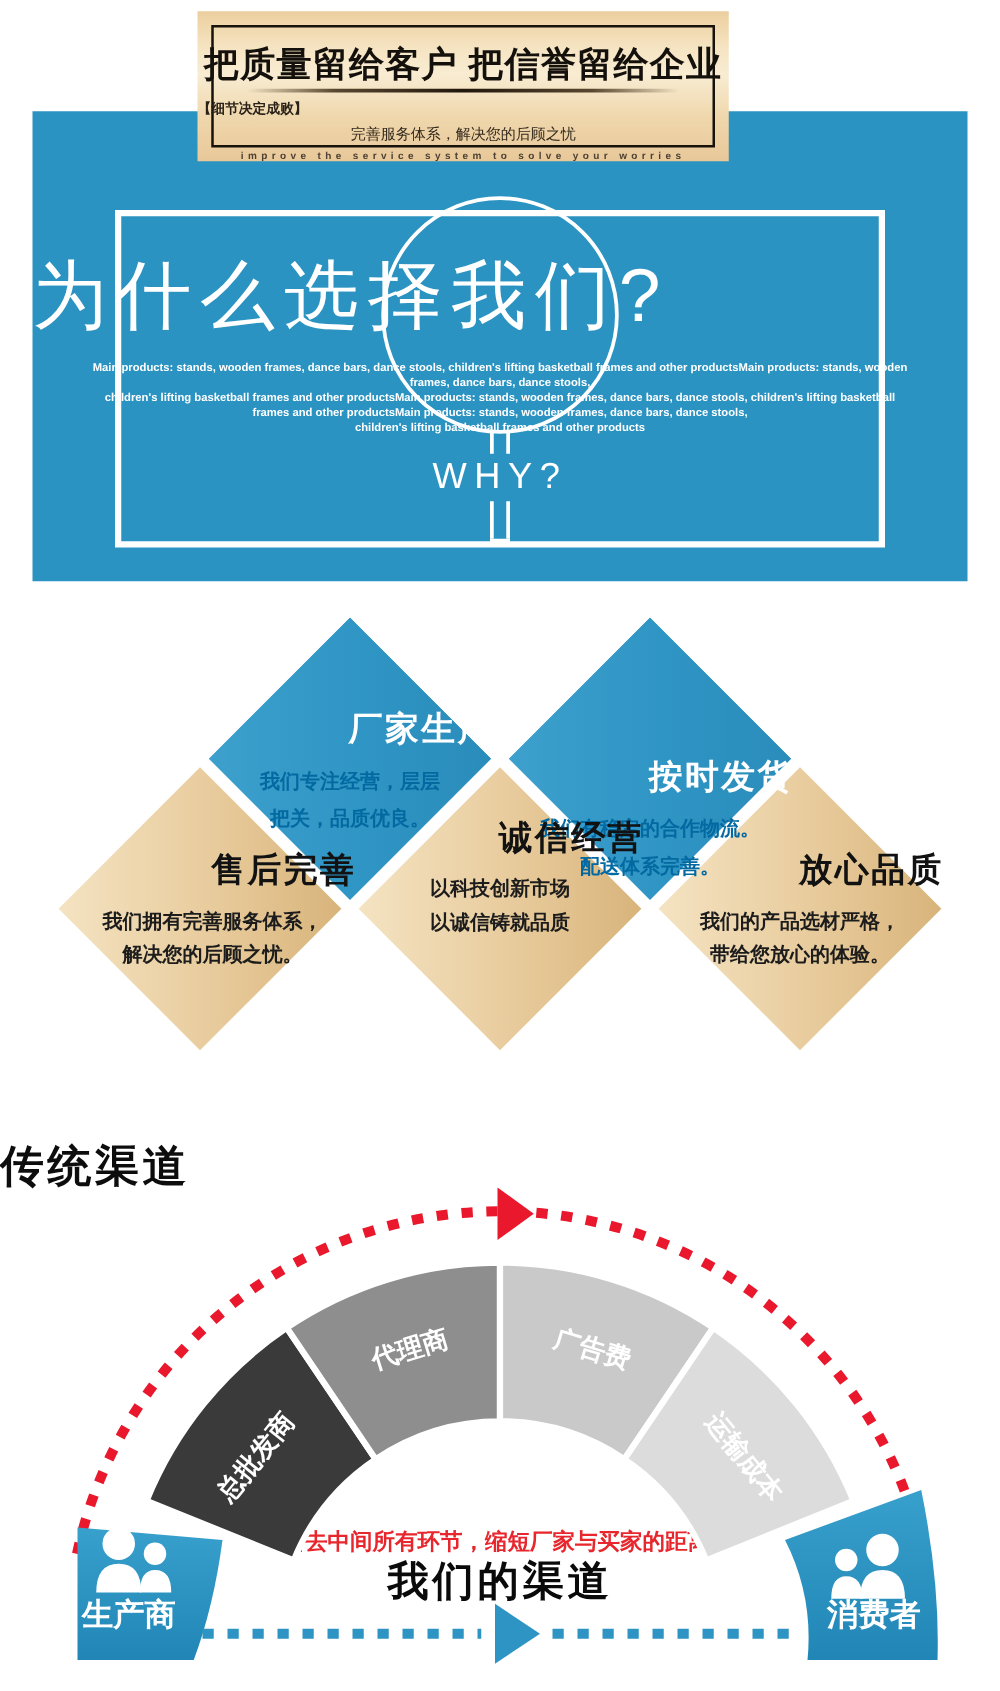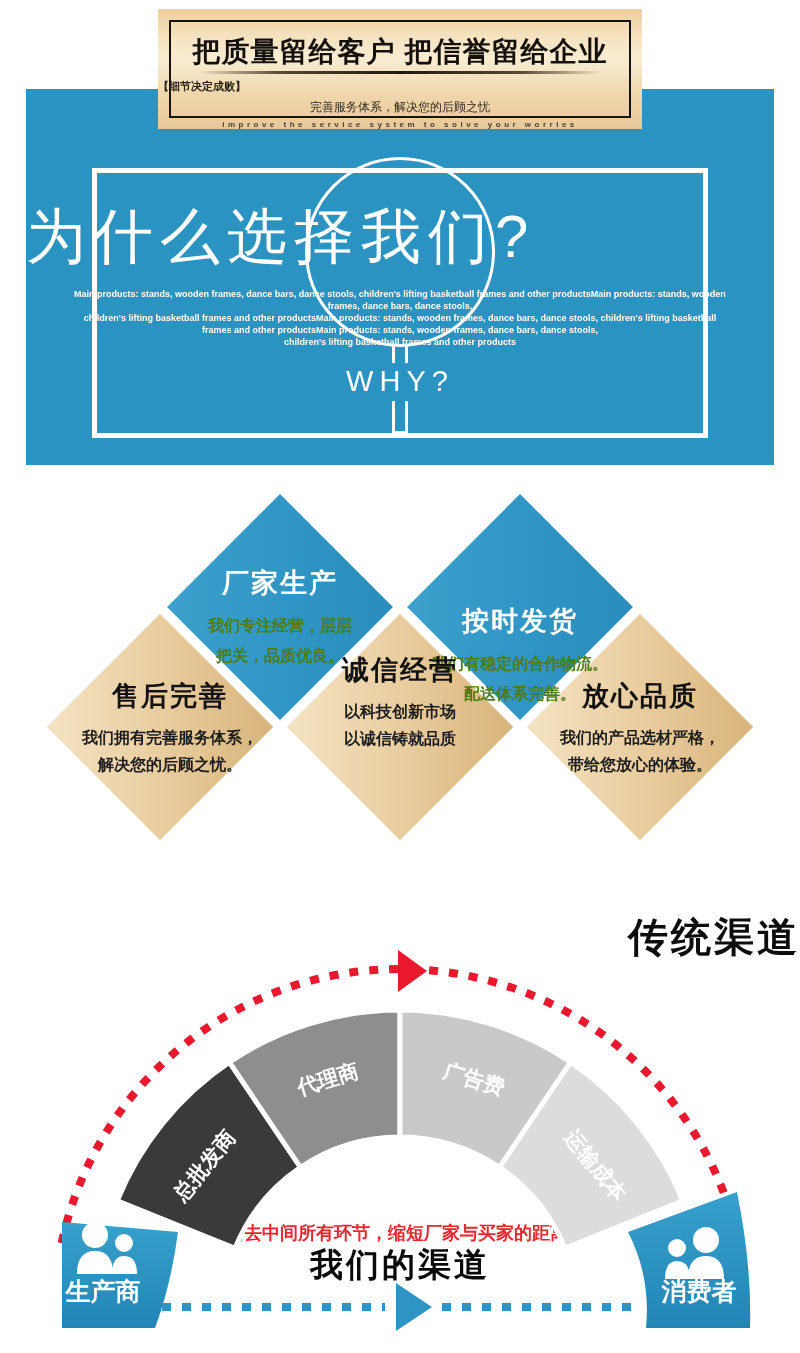--- a/index.html
+++ b/index.html
@@ -1,20 +1,20 @@
 <!DOCTYPE html>
 <html><head>
 <meta charset="utf-8">
 <style>
   html,body{margin:0;padding:0;background:#fff;}
   body{font-family:"Liberation Sans","DejaVu Sans",sans-serif;}
   #stage{position:relative;width:800px;height:1353px;margin:0 auto;background:#fff;overflow:hidden;}
 
   
-  .gold-banner{position:absolute;left:158px;top:9px;width:484px;height:120px;z-index:5;
+  .gold-banner{position:absolute;left:158px;top:9px;width:425px;height:120px;z-index:5;
     background:linear-gradient(180deg,#eccf9f 0%,#f6e5c4 26%,#f8ecd2 42%,#efd6ab 72%,#e9c global99 100%);
     background:linear-gradient(180deg,#eccf9f 0%,#f6e5c4 26%,#f8ecd2 42%,#efd6ab 72%,#e8c899 100%);}
   .gold-inner{position:absolute;left:11px;top:11px;right:11px;bottom:11px;border:2px solid #17120b;}
   .gold-title{position:absolute;left:0;right:0;top:24px;text-align:center;font-size:28px;font-weight:bold;color:#14100c;letter-spacing:1px;}
   .gold-divider{position:absolute;left:40px;right:40px;top:62px;height:3px;
     background:linear-gradient(90deg,rgba(60,48,30,0) 0%,#5a4830 20%,#20170c 50%,#5a4830 80%,rgba(60,48,30,0) 100%);}
   .gold-sub1{position:absolute;left:0;right:0;top:70px;text-align:left;font-size:11px;font-weight:bold;color:#2a2218;}
   .gold-sub2{position:absolute;left:0;right:0;top:90px;text-align:center;font-size:12px;color:#332a1d;}
   .gold-sub-en{position:absolute;left:0;right:0;top:111px;text-align:center;font-size:8px;font-weight:bold;letter-spacing:3.5px;color:#4c4134;}
 
@@ -25,29 +25,29 @@
   .why-title{position:absolute;left:0;right:0;top:108px;color:#fff;font-size:60px;font-weight:200;letter-spacing:7px;}
   .why-lines{position:absolute;left:40px;right:40px;top:199px;text-align:center;color:#fff;font-size:9px;line-height:12px;font-weight:bold;}
   .stem{position:absolute;background:#fff;}
   .why-word{position:absolute;left:0;right:0;top:276px;text-align:center;color:#fff;font-size:29px;font-weight:300;letter-spacing:6px;}
 
   
   .diamond{position:absolute;width:160px;height:160px;transform:rotate(45deg);}
   .diamond.tan{background:linear-gradient(45deg,#f4e3c2 0%,#e8cb9c 55%,#d8b47b 100%);z-index:2;}
   .diamond.blue{background:linear-gradient(45deg,#3da0cd 0%,#2f95c4 55%,#2a8cba 100%);border:5px solid #fff;z-index:3;}
   .dtext{position:absolute;width:230px;text-align:center;z-index:4;}
-  .dtext .dtitle{font-size:27px;font-weight:bold;letter-spacing:2px;}
+  .dtext .dtitle{font-size:27px;font-weight:bold;letter-spacing:2px;text-align:right;}
   .dtext .dbody{margin-top:10px;font-size:16px;line-height:30px;}
   .dtext.ontan .dtitle{color:#121212;}
   .dtext.ontan .dbody{color:#1c1c1c;line-height:27px;font-weight:bold;}
   .dtext.onblue .dtitle{color:#fff;}
-  .dtext.onblue .dbody{color:#4d7c0f;font-weight:bold;}
+  .dtext.onblue .dbody{color:#0369a1;font-weight:bold;}
 
   
-  .trad-title{position:absolute;left:0;right:0;top:910px;text-align:right;font-size:40px;font-weight:bold;color:#0d0d0d;letter-spacing:3px;}
+  .trad-title{position:absolute;left:0;right:0;top:910px;text-align:left;font-size:35px;font-weight:bold;color:#0d0d0d;letter-spacing:3px;}
   .slogan{position:absolute;left:0;right:0;top:1221px;text-align:center;font-size:18px;font-weight:bold;color:#e8262d;}
   .our-title{position:absolute;left:0;right:0;top:1243px;text-align:center;font-size:33px;font-weight:bold;color:#0a0a0a;letter-spacing:3px;}
   .seg-label{font-size:21px;font-weight:bold;fill:#ffffff;}
   .block-label{font-size:25px;font-weight:bold;fill:#ffffff;}
 </style>
 </head>
 <body>
 
 <div id="stage">
 

